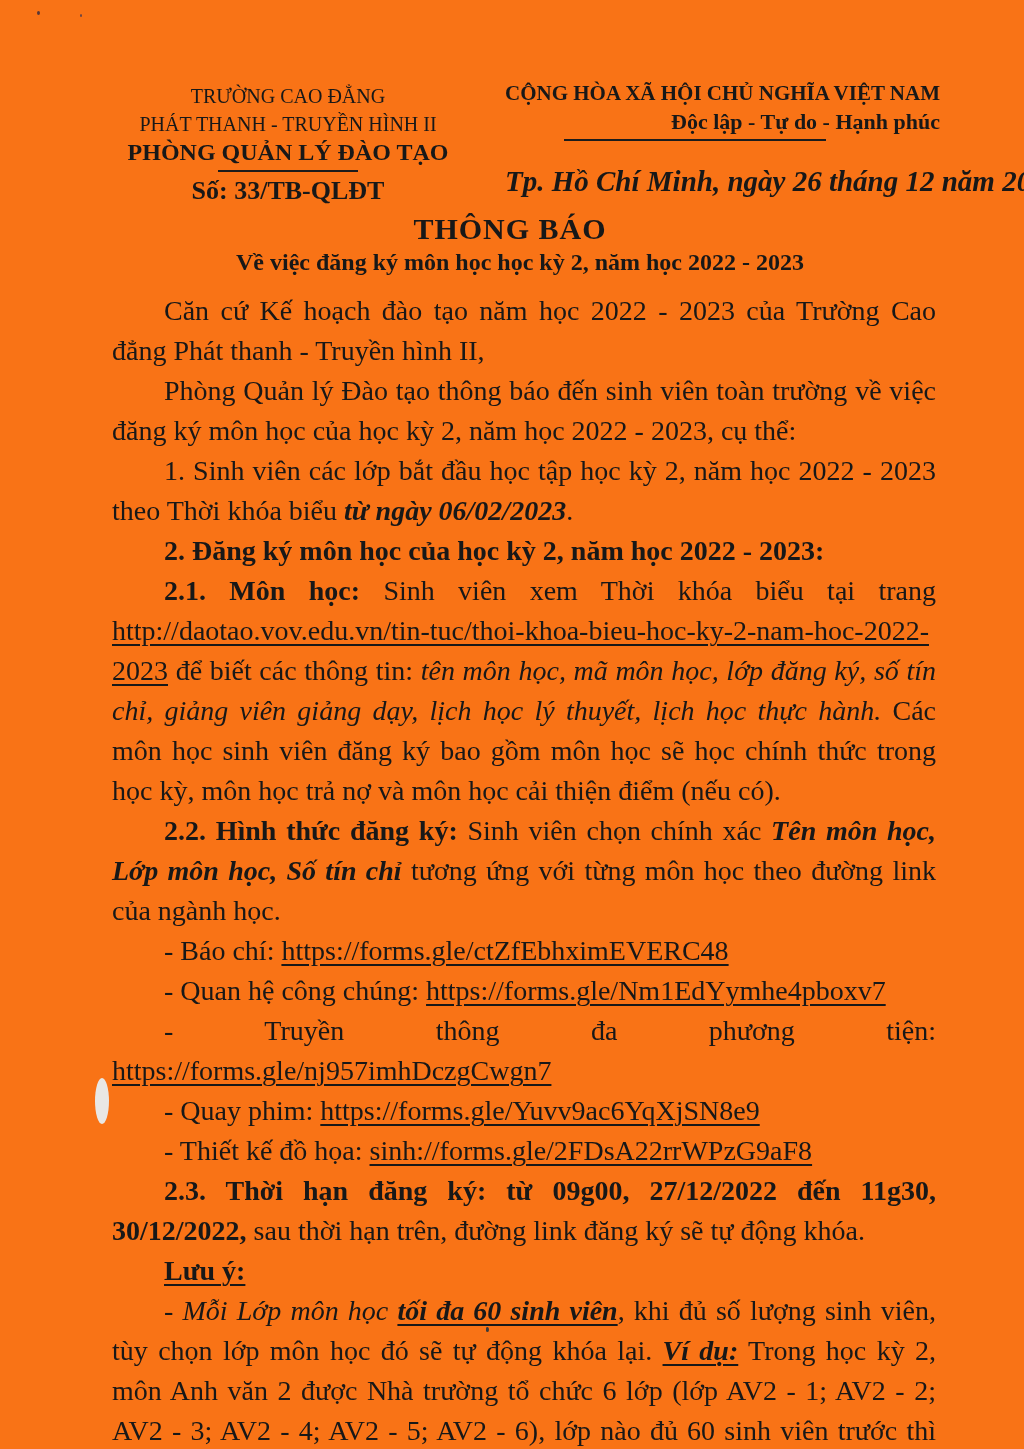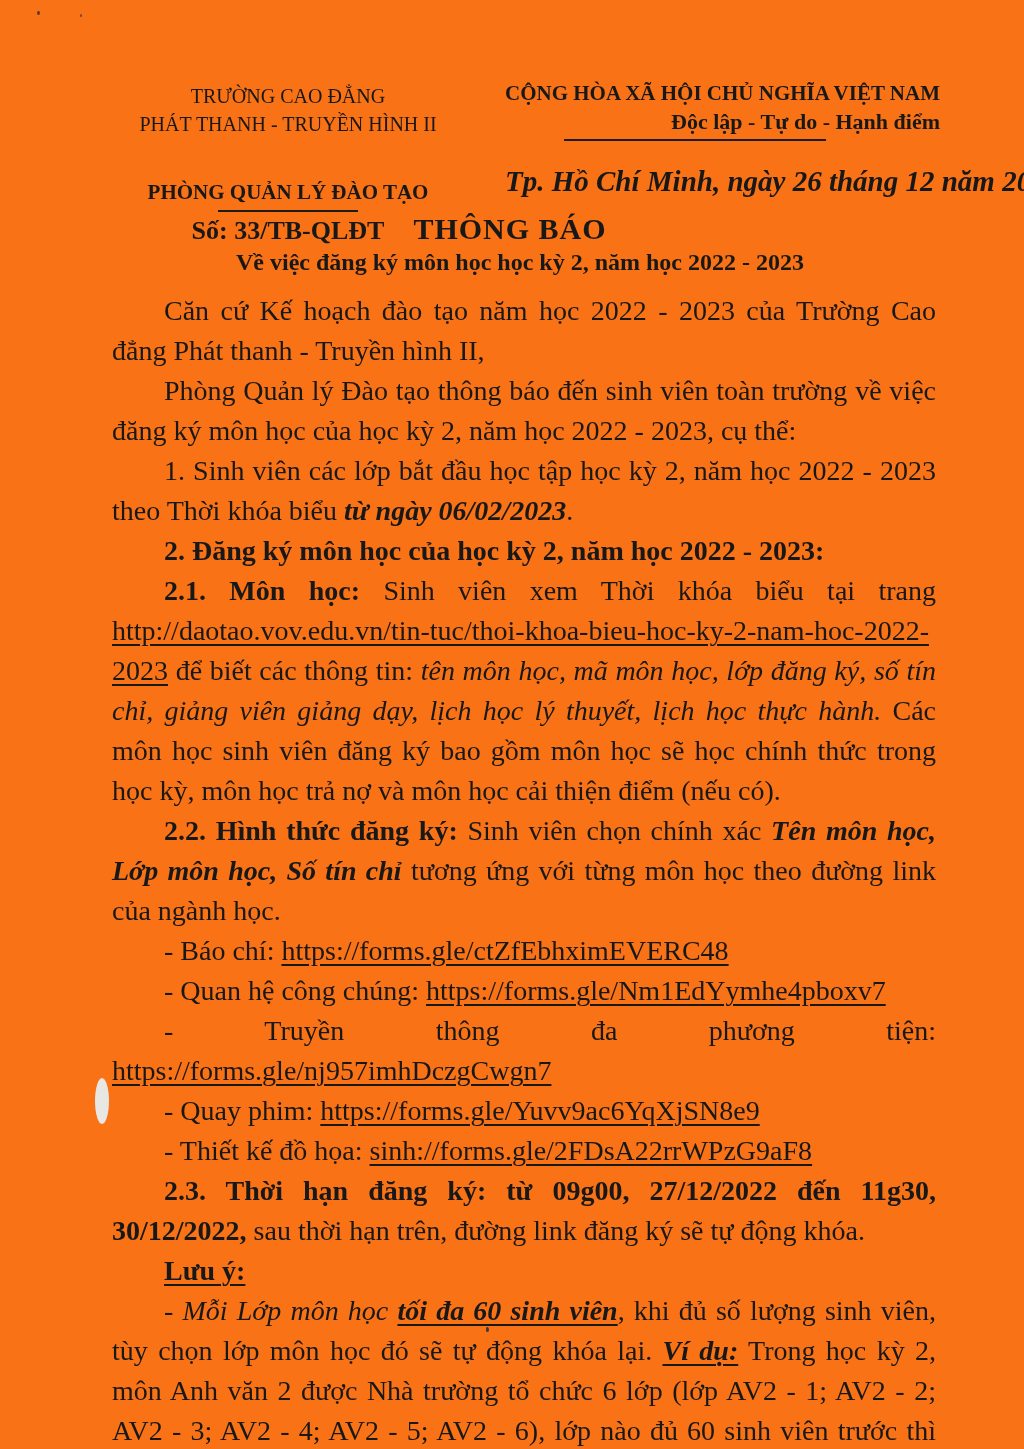--- a/index.html
+++ b/index.html
@@ -20,21 +20,21 @@
   .speck.s1{left:37px;top:11px;width:3px;height:4px;background:#5a3737;}
   .speck.s2{left:80px;top:14px;width:2px;height:3px;background:#6b4444;}
   .speck.s3{left:486px;top:1327px;width:3px;height:5px;background:#3a3a3a;border-radius:40% 60% 60% 40%;}
   .speck.s4{left:95px;top:1078px;width:14px;height:46px;background:#e9e7e4;border-radius:50%;}
 
   
   .header-left{
     position:absolute;left:118px;top:82px;width:340px;
     text-align:center;line-height:28px;font-size:20px;
   }
-  .org-line3{font-weight:700;font-size:21px;margin-top:40px;}
+  .org-line3{font-weight:700;font-size:24px;}
   .rule{height:2px;background:#1c1c1c;}
   .rule-left{width:140px;margin:4px auto 5px auto;}
   .doc-number{font-size:26px;font-weight:700;margin-top:4px;}
 
   .header-right{
     position:absolute;left:450px;top:80px;width:490px;
     text-align:right;
   }
   .motto-line1{font-weight:700;font-size:21px;line-height:26px;}
   .motto-line2{font-weight:700;font-size:22px;line-height:28px;margin-top:2px;}
@@ -78,21 +78,21 @@
   <div class="header-left">
     <div>TRƯỜNG CAO ĐẲNG</div>
     <div>PHÁT THANH - TRUYỀN HÌNH II</div>
     <div class="org-line3">PHÒNG QUẢN LÝ ĐÀO TẠO</div>
     <div class="rule rule-left"></div>
     <div class="doc-number">Số: 33/TB-QLĐT</div>
   </div>
 
   <div class="header-right">
     <div class="motto-line1">CỘNG HÒA XÃ HỘI CHỦ NGHĨA VIỆT NAM</div>
-    <div class="motto-line2">Độc lập - Tự do - Hạnh điểm</div>
+    <div class="motto-line2">Độc lập - Tự do - Hạnh phúc</div>
     <div class="rule rule-right"></div>
     <div class="dateline">Tp. Hồ Chí Minh, ngày 26 tháng 12 năm 2022</div>
   </div>
 
   <div class="title">THÔNG BÁO</div>
   <div class="subtitle">Về việc đăng ký môn học học kỳ 2, năm học 2022 - 2023</div>
 
   <div class="doc-body" id="doc-body">
       <p class="para"><span class="seg">Căn cứ Kế hoạch đào tạo năm học 2022 - 2023 của Trường Cao đẳng Phát thanh - Truyền hình II,</span></p>
       <p class="para"><span class="seg">Phòng Quản lý Đào tạo thông báo đến sinh viên toàn trường về việc đăng ký môn học của học kỳ 2, năm học 2022 - 2023, cụ thể:</span></p>

